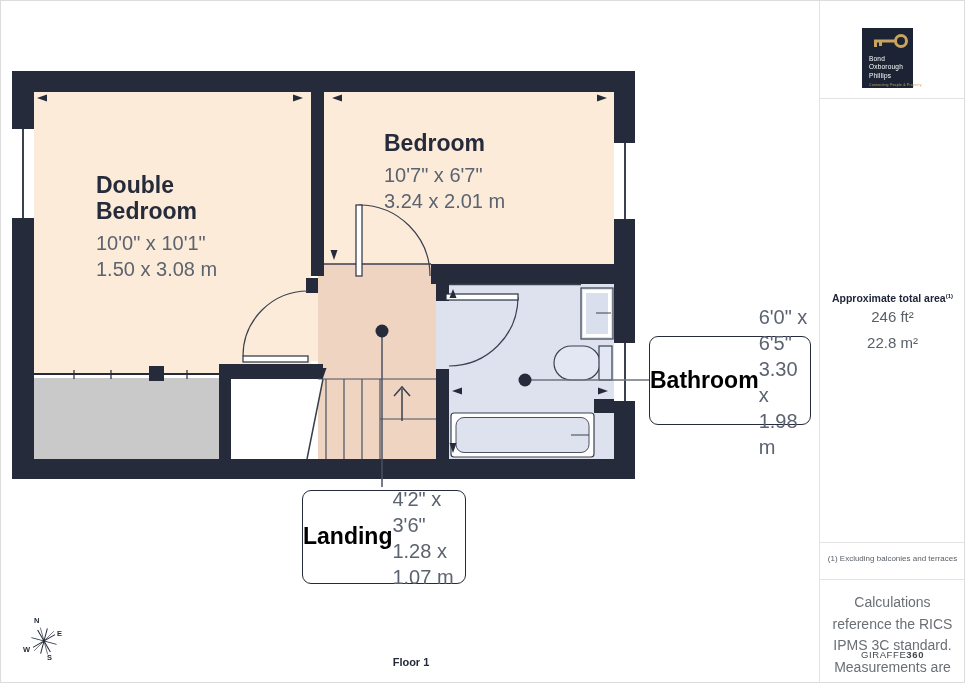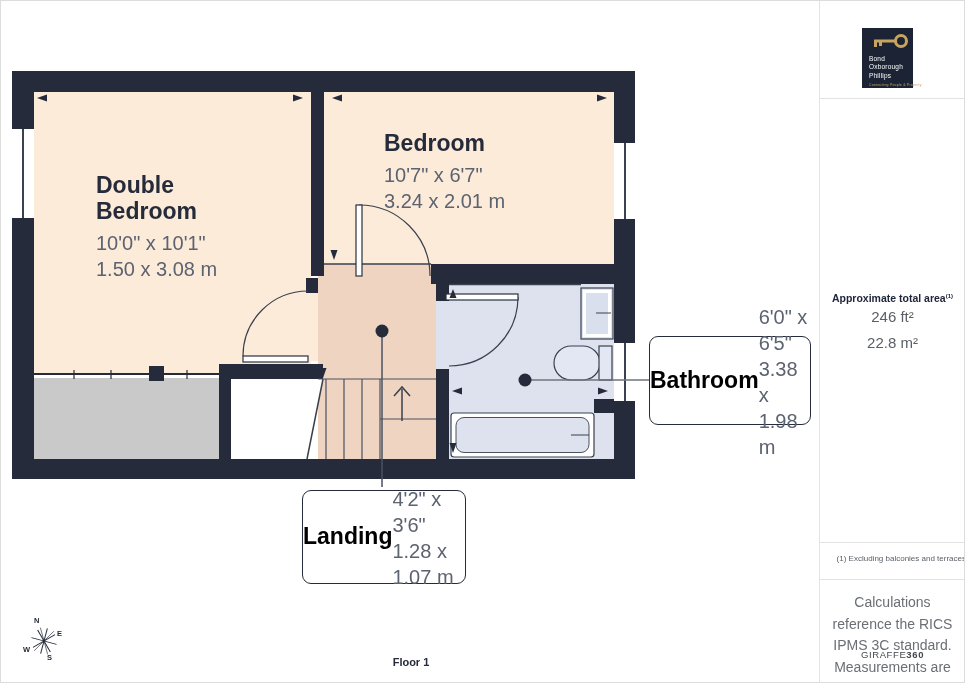--- a/index.html
+++ b/index.html
@@ -19,21 +19,21 @@
   .floor1{position:absolute;left:355px;top:655px;width:110px;text-align:center;font-size:11px;font-weight:700;color:var(--wall,#252b3a);}
   
   .divider{position:absolute;background:#e3e3e3;}
   .logo{position:absolute;left:861px;top:27px;width:51px;height:60px;background:var(--logo-navy,#1b2334);}
   .logo-text{color:#fff;font-size:6.5px;line-height:1.3;padding-left:7px;margin-top:1px;letter-spacing:.2px;}
   .logo-tag{color:var(--gold,#c8a55f);font-size:3.5px;padding-left:7px;margin-top:2.5px;letter-spacing:.2px;white-space:nowrap;}
   .area-block{position:absolute;left:818px;top:291px;width:147px;text-align:center;}
   .area-title{font-size:10.5px;font-weight:700;color:#20273a;}
   .area-title sup{font-size:6px;}
   .area-val{font-size:15px;color:#5a6068;line-height:1.75;}
-  .footnote{position:absolute;left:818px;top:553px;width:147px;text-align:right;font-size:8px;color:#5a6068;}
+  .footnote{position:absolute;left:818px;top:553px;width:147px;text-align:center;font-size:8px;color:#5a6068;}
   .disclaimer{position:absolute;left:827px;top:591px;width:129px;text-align:center;font-size:14px;color:#6a6f75;line-height:1.55;}
   .brand{position:absolute;left:818px;top:648px;width:147px;text-align:center;font-size:9.5px;letter-spacing:.6px;color:#43484f;}
   .brand b{font-weight:700;text-align:right;}
   .compass-letter{position:absolute;font-size:7.5px;font-weight:700;color:var(--wall,#252b3a);}
 </style>
 </head>
 <body>
 
 <div id="canvas">
 
@@ -167,21 +167,21 @@
     <div class="room-dims">
       <div>10'7" x 6'7"</div>
       <div>3.24 x 2.01 m</div>
     </div>
   </div>
 
   <div class="callout" style="left:648px;top:335px;width:160px;height:87px;">
     <div class="room-name">Bathroom</div>
     <div class="room-dims" style="margin-top:2px;">
       <div>6'0" x 6'5"</div>
-      <div>3.38 x 1.98 m</div>
+      <div>3.30 x 1.98 m</div>
     </div>
   </div>
 
   <div class="callout" style="left:301px;top:489px;width:162px;height:92px;">
     <div class="room-name">Landing</div>
     <div class="room-dims" style="margin-top:2px;">
       <div>4'2" x 3'6"</div>
       <div>1.28 x 1.07 m</div>
     </div>
   </div>

